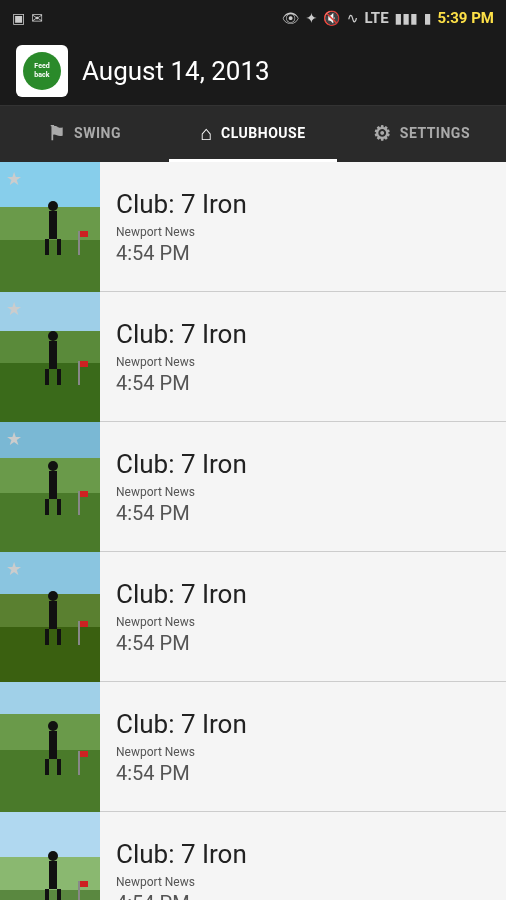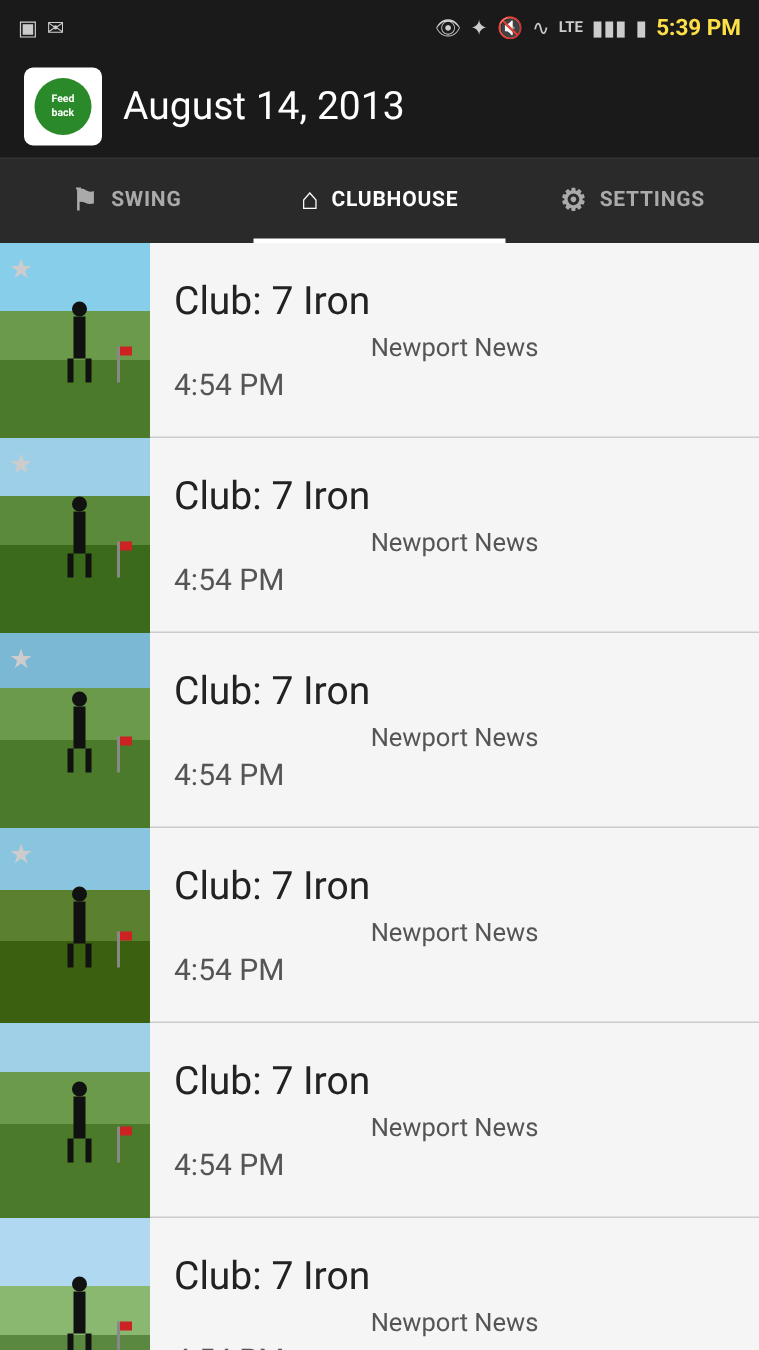--- a/index.html
+++ b/index.html
@@ -145,24 +145,23 @@
       flex-direction: column;
       justify-content: center;
     }
     .item-club {
       font-size: 26px;
       font-weight: 400;
       color: #222222;
       margin-bottom: 6px;
     }
     .item-location {
-      font-size: 17px;
+      font-size: 12px;
       color: #555555;
       margin-bottom: 2px;
-      text-align: center;
     }
     .item-time {
       font-size: 20px;
       color: #555555;
     }
 
     
     .scene-1 { background: linear-gradient(180deg, #87CEEB 0%, #87CEEB 35%, #6a9a4a 35%, #6a9a4a 60%, #4a7a2a 60%, #4a7a2a 100%); }
     .scene-2 { background: linear-gradient(180deg, #9ecfe8 0%, #9ecfe8 30%, #5a8a3a 30%, #5a8a3a 55%, #3a6a1a 55%, #3a6a1a 100%); }
     .scene-3 { background: linear-gradient(180deg, #7ab8d4 0%, #7ab8d4 28%, #6a9a4a 28%, #6a9a4a 55%, #4a7a2a 55%, #4a7a2a 100%); }
@@ -220,21 +219,21 @@
 
 <div class="status-bar">
   <div class="status-bar-left">
     <span class="status-icon">▣</span>
     <span class="status-icon">✉</span>
   </div>
   <span class="status-icon">👁</span>
   <span class="status-icon">✦</span>
   <span class="status-icon">🔇</span>
   <span class="status-icon">∿</span>
-  <span class="status-icon" style="font-size:10px;font-weight:bold;">LTE</span>
+  <span class="status-icon" style="font-size:15px;font-weight:bold;">LTE</span>
   <span class="status-icon">▮▮▮</span>
   <span class="status-icon">▮</span>
   <span class="status-time">5:39 PM</span>
 </div>
 
 <div class="header">
   <div class="header-logo">
     <div class="header-logo-inner">
       <span style="font-size:7px;font-weight:bold;color:white;">Feed<br>back</span>
     </div>

